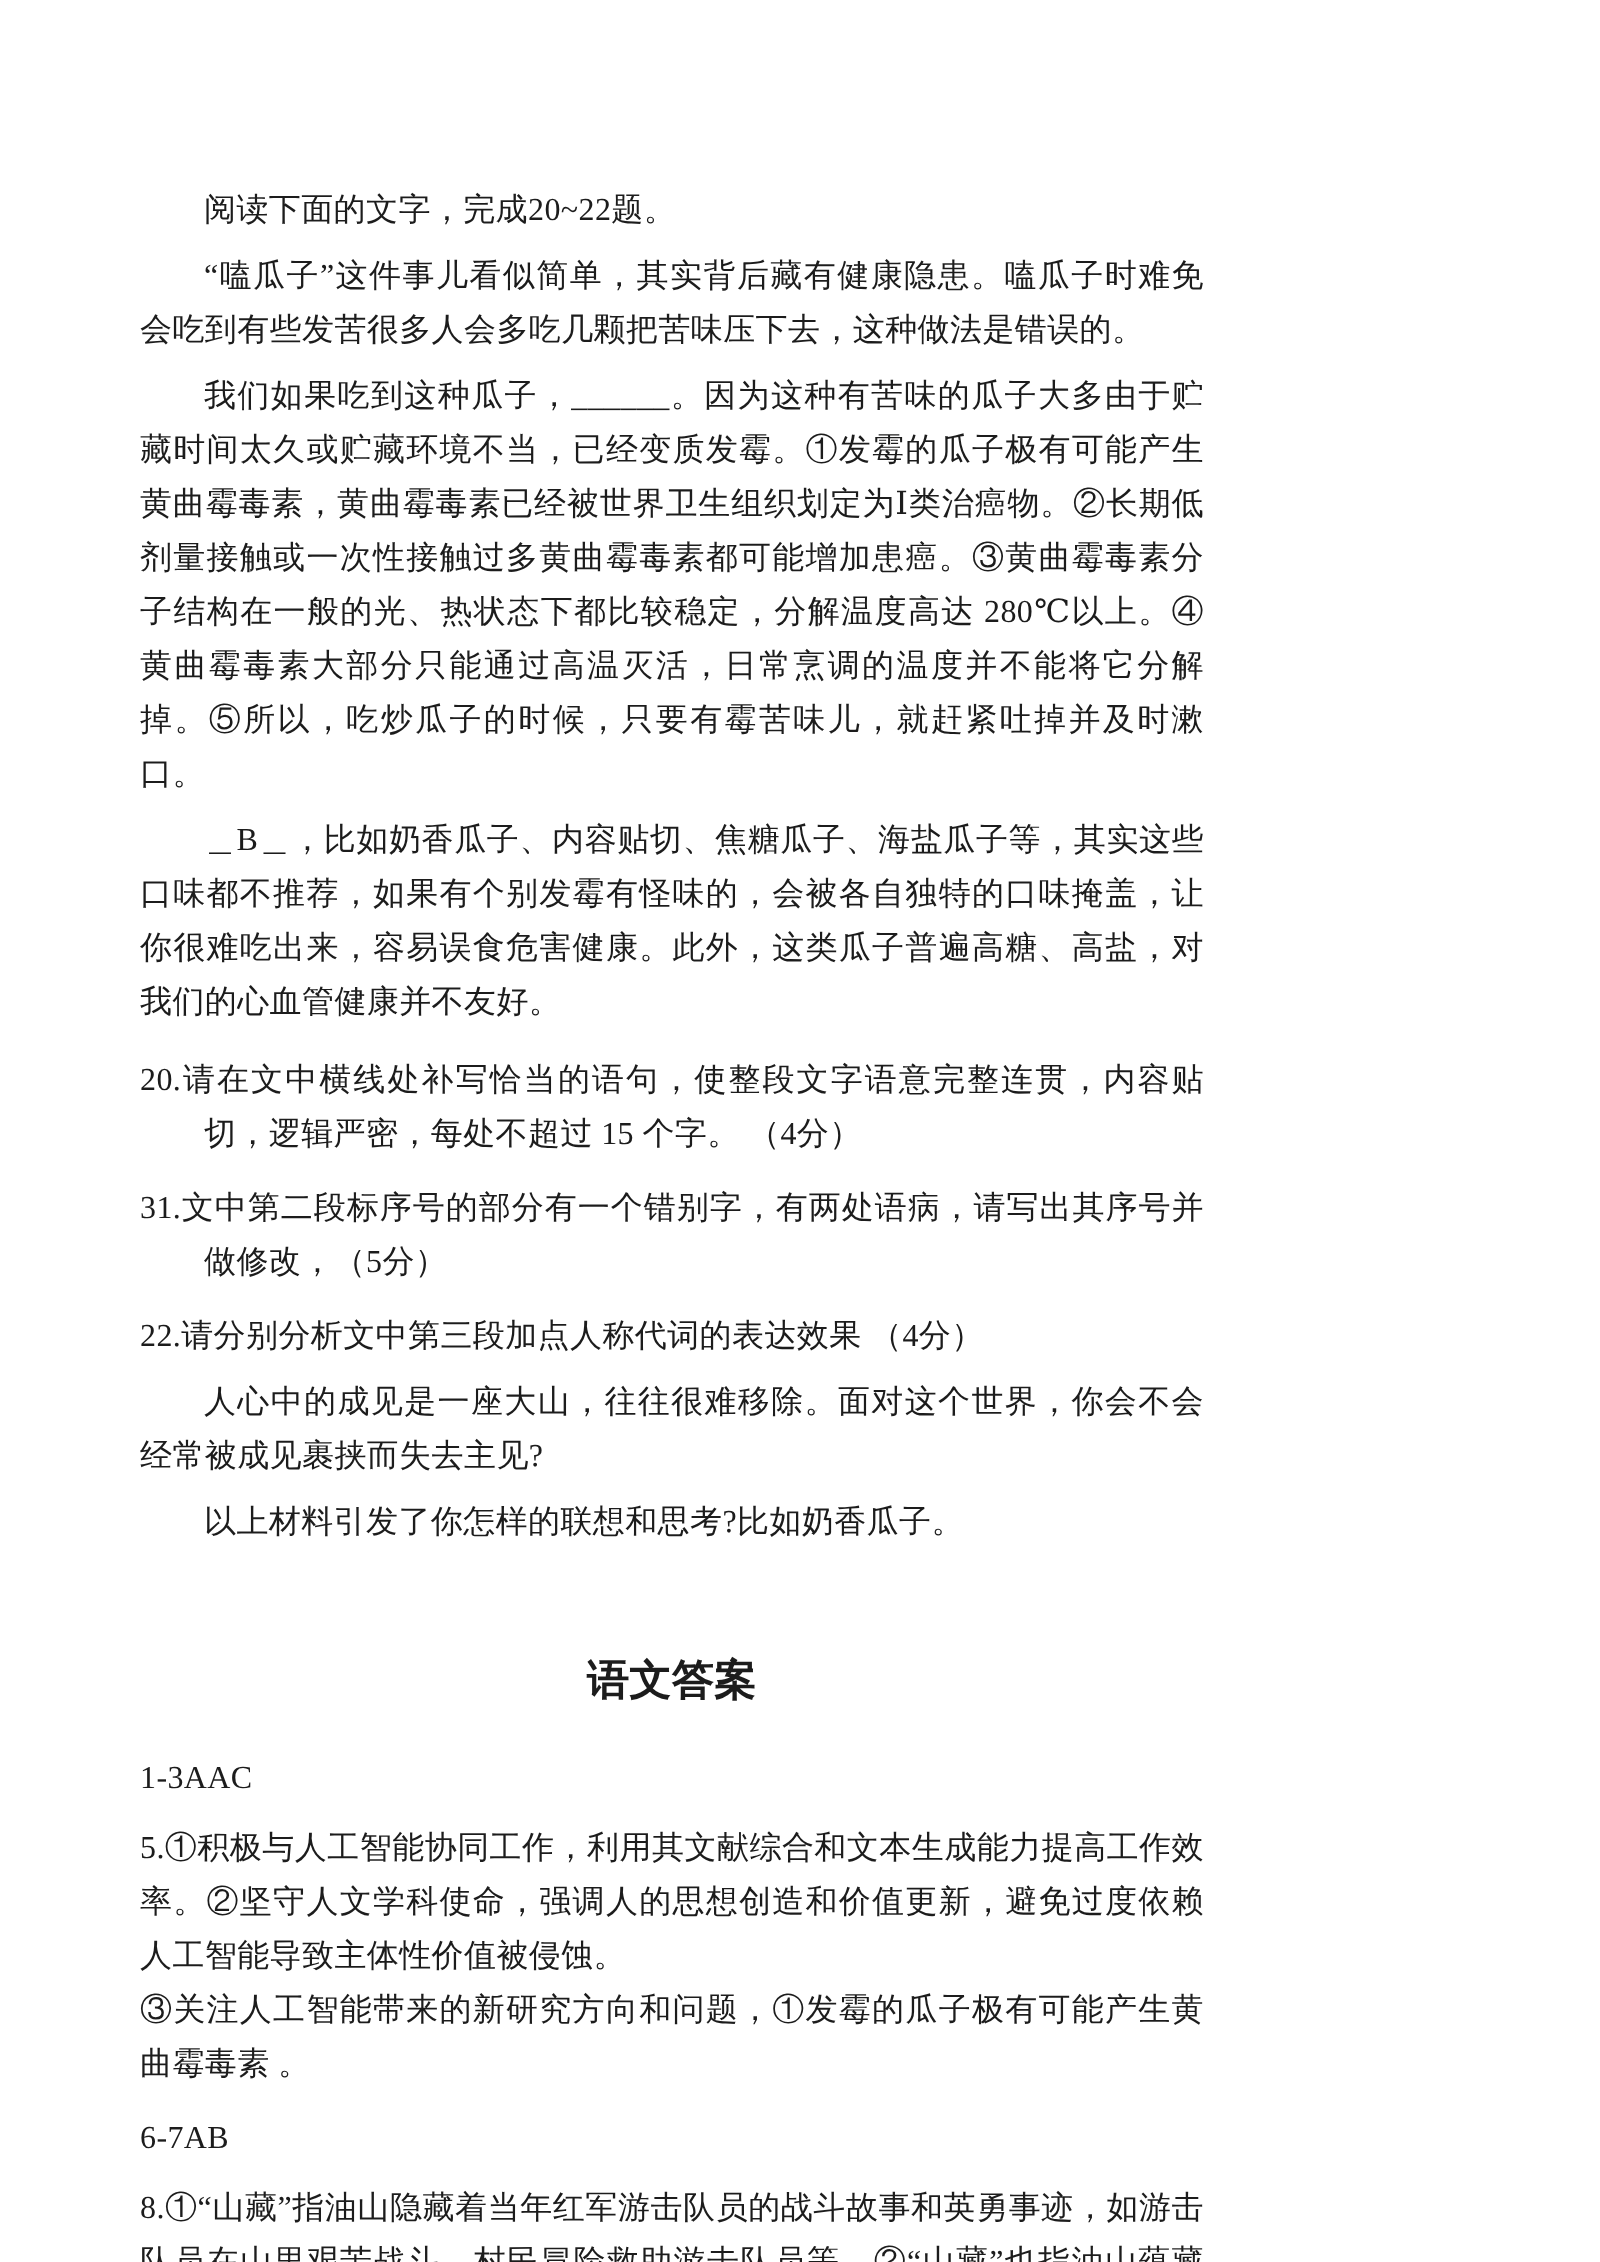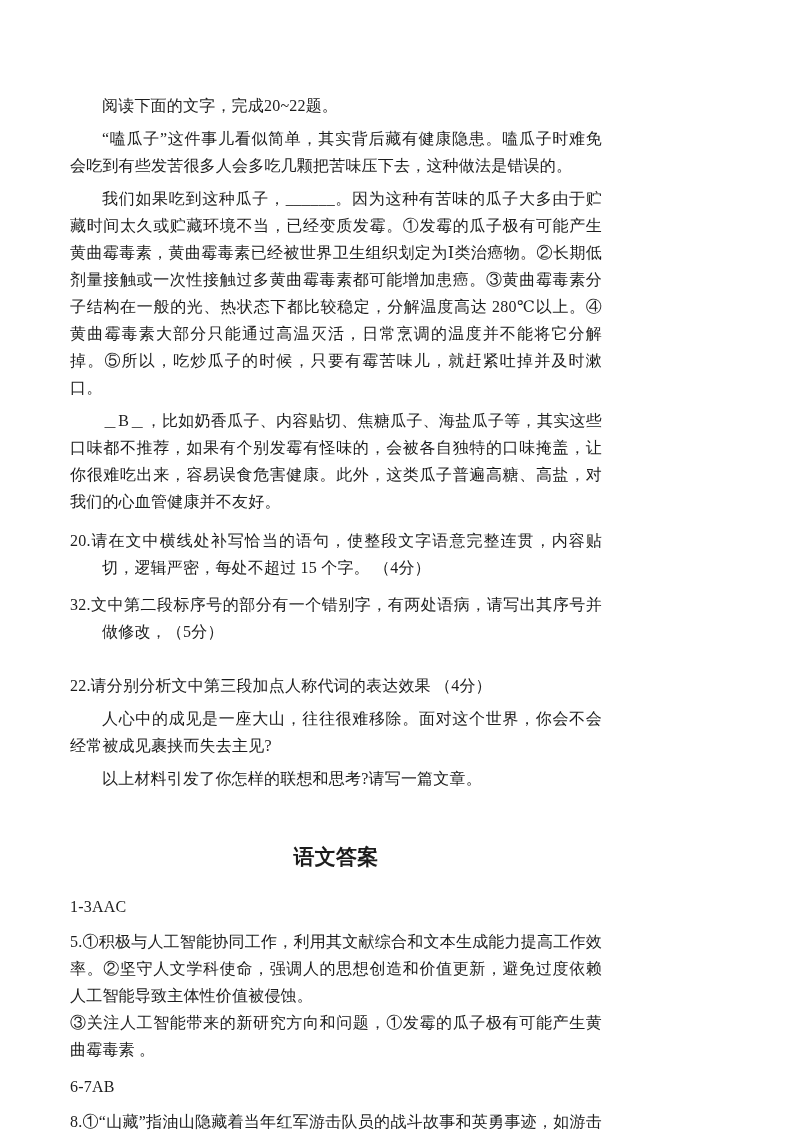--- a/index.html
+++ b/index.html
@@ -43,23 +43,23 @@
 </style>
 </head>
 <body>
 
 <div class="page" id="doc">
     <p class="indent">阅读下面的文字，完成20~22题。</p>
     <p class="indent" style="margin-top: 6px;">“嗑瓜子”这件事儿看似简单，其实背后藏有健康隐患。嗑瓜子时难免会吃到有些发苦很多人会多吃几颗把苦味压下去，这种做法是错误的。</p>
     <p class="indent" style="margin-top: 6px;">我们如果吃到这种瓜子，______。因为这种有苦味的瓜子大多由于贮藏时间太久或贮藏环境不当，已经变质发霉。①发霉的瓜子极有可能产生黄曲霉毒素，黄曲霉毒素已经被世界卫生组织划定为Ⅰ类治癌物。②长期低剂量接触或一次性接触过多黄曲霉毒素都可能增加患癌。③黄曲霉毒素分子结构在一般的光、热状态下都比较稳定，分解温度高达 280℃以上。④黄曲霉毒素大部分只能通过高温灭活，日常烹调的温度并不能将它分解掉。⑤所以，吃炒瓜子的时候，只要有霉苦味儿，就赶紧吐掉并及时漱口。</p>
     <p class="indent" style="margin-top: 6px;">＿B＿，比如奶香瓜子、内容贴切、焦糖瓜子、海盐瓜子等，其实这些口味都不推荐，如果有个别发霉有怪味的，会被各自独特的口味掩盖，让你很难吃出来，容易误食危害健康。此外，这类瓜子普遍高糖、高盐，对我们的心血管健康并不友好。</p>
     <p class="question" style="margin-top: 12px;">20.请在文中横线处补写恰当的语句，使整段文字语意完整连贯，内容贴切，逻辑严密，每处不超过 15 个字。 （4分）</p>
-    <p class="question" style="margin-top: 10px;">32.文中第二段标序号的部分有一个错别字，有两处语病，请写出其序号并做修改，（5分）</p>
-    <p class="question" style="margin-top: 27px;">22.请分别分析文中第三段加点人称代词的表达效果 （4分）</p>
+    <p class="question" style="margin-top: 10px;">31.文中第二段标序号的部分有一个错别字，有两处语病，请写出其序号并做修改，（5分）</p>
+    <p class="question" style="margin-top: 10px;">22.请分别分析文中第三段加点人称代词的表达效果 （4分）</p>
     <p class="indent" style="margin-top: 6px;">人心中的成见是一座大山，往往很难移除。面对这个世界，你会不会经常被成见裹挟而失去主见?</p>
-    <p class="indent" style="margin-top: 6px;">以上材料引发了你怎样的联想和思考?请写一篇文章。</p>
+    <p class="indent" style="margin-top: 6px;">以上材料引发了你怎样的联想和思考?比如奶香瓜子。</p>
     <p class="title" style="margin-top: 52px;">语文答案</p>
     <p class="plain" style="margin-top: 22px;">1-3AAC</p>
     <p class="answer" style="margin-top: 8px;">5.①积极与人工智能协同工作，利用其文献综合和文本生成能力提高工作效率。②坚守人文学科使命，强调人的思想创造和价值更新，避免过度依赖人工智能导致主体性价值被侵蚀。</p>
     <p class="answer">③关注人工智能带来的新研究方向和问题，①发霉的瓜子极有可能产生黄曲霉毒素 。</p>
     <p class="plain" style="margin-top: 10px;">6-7AB</p>
     <p class="answer" style="margin-top: 8px;">8.①“山藏”指油山隐藏着当年红军游击队员的战斗故事和英勇事迹，如游击队员在山里艰苦战斗、村民冒险救助游击队员等。②“山藏”也指油山蕴藏着丰富的自然资源，在战争时期为游击队员提供生存物资，如今滋养着当地百姓。</p>
   </div>
 
 </body></html>

